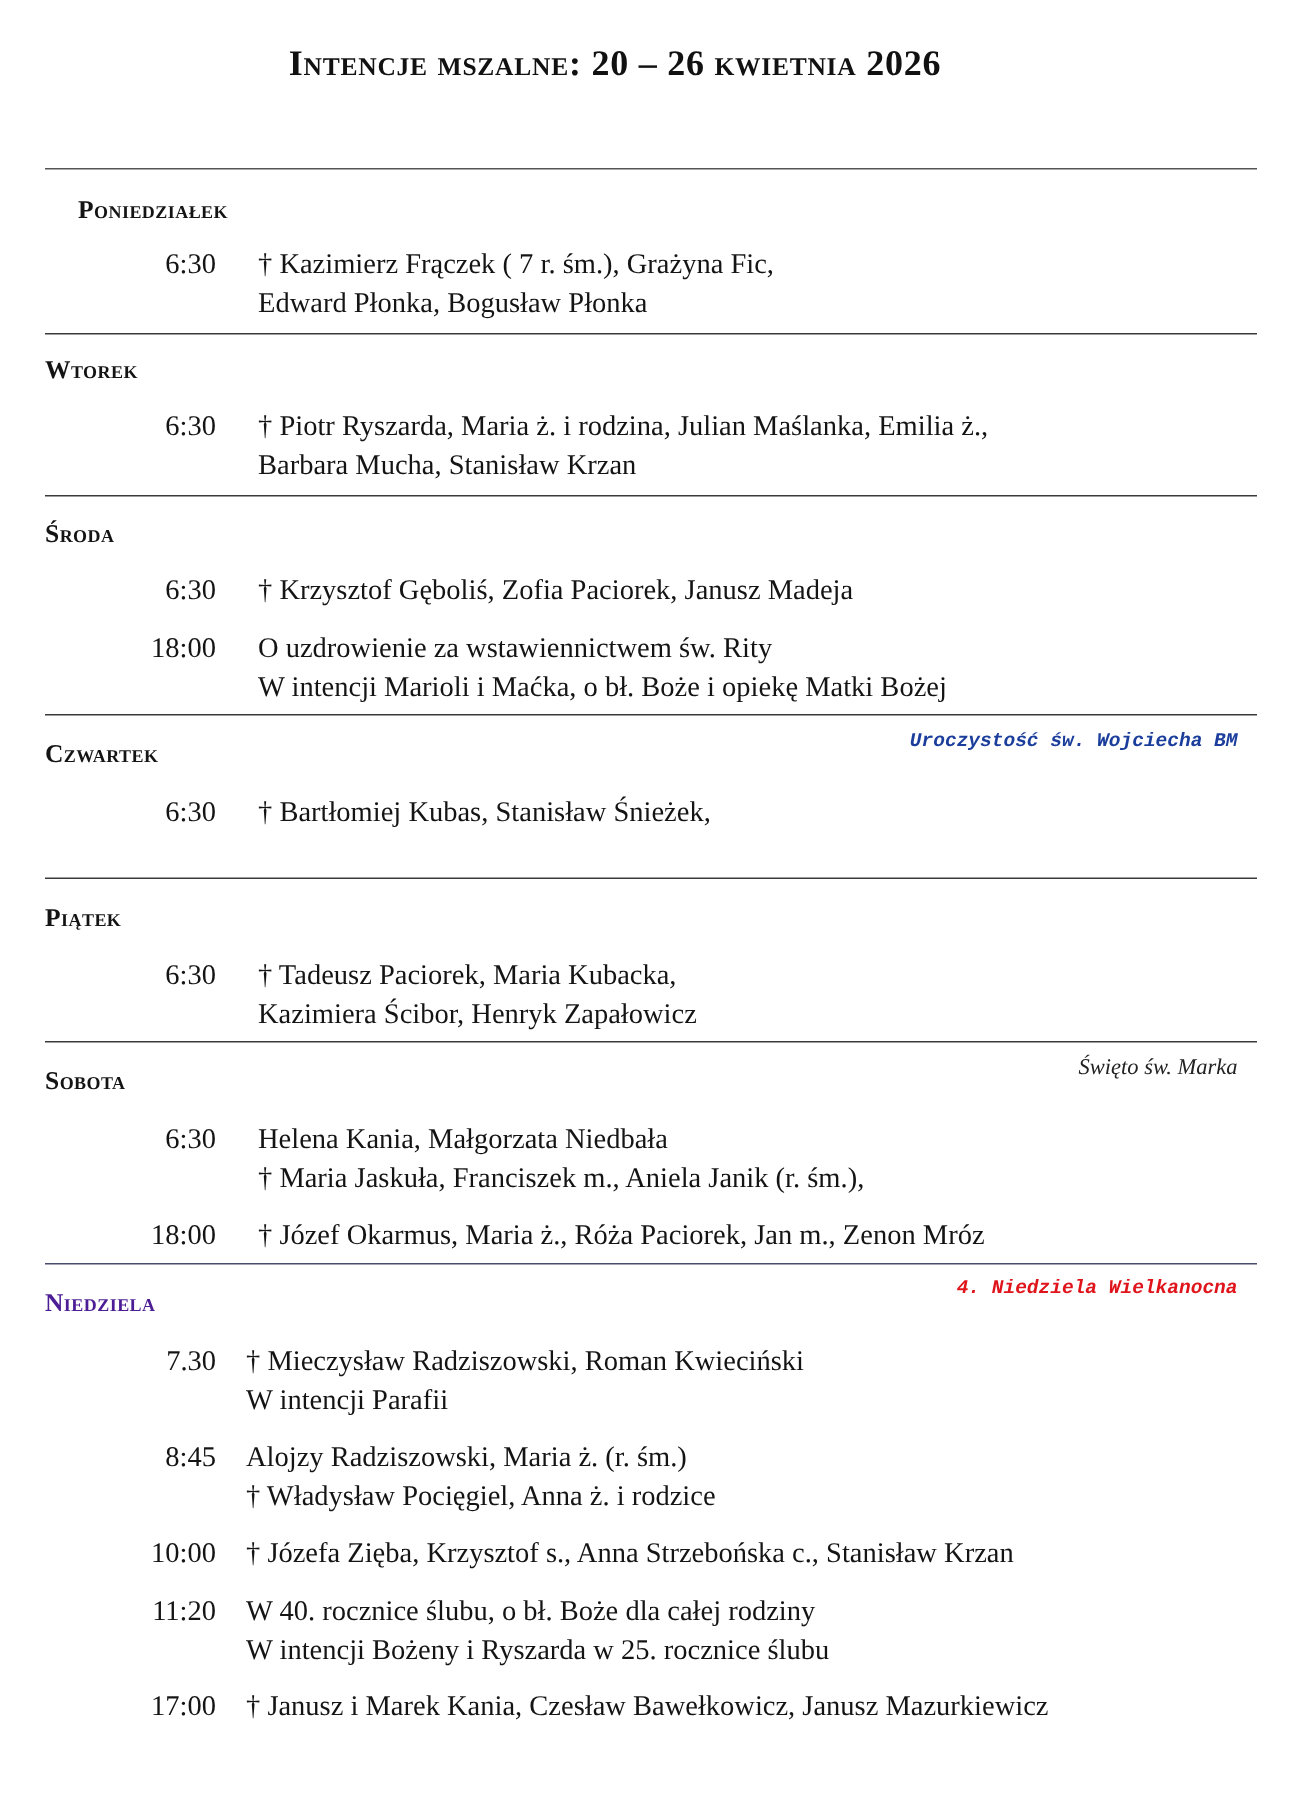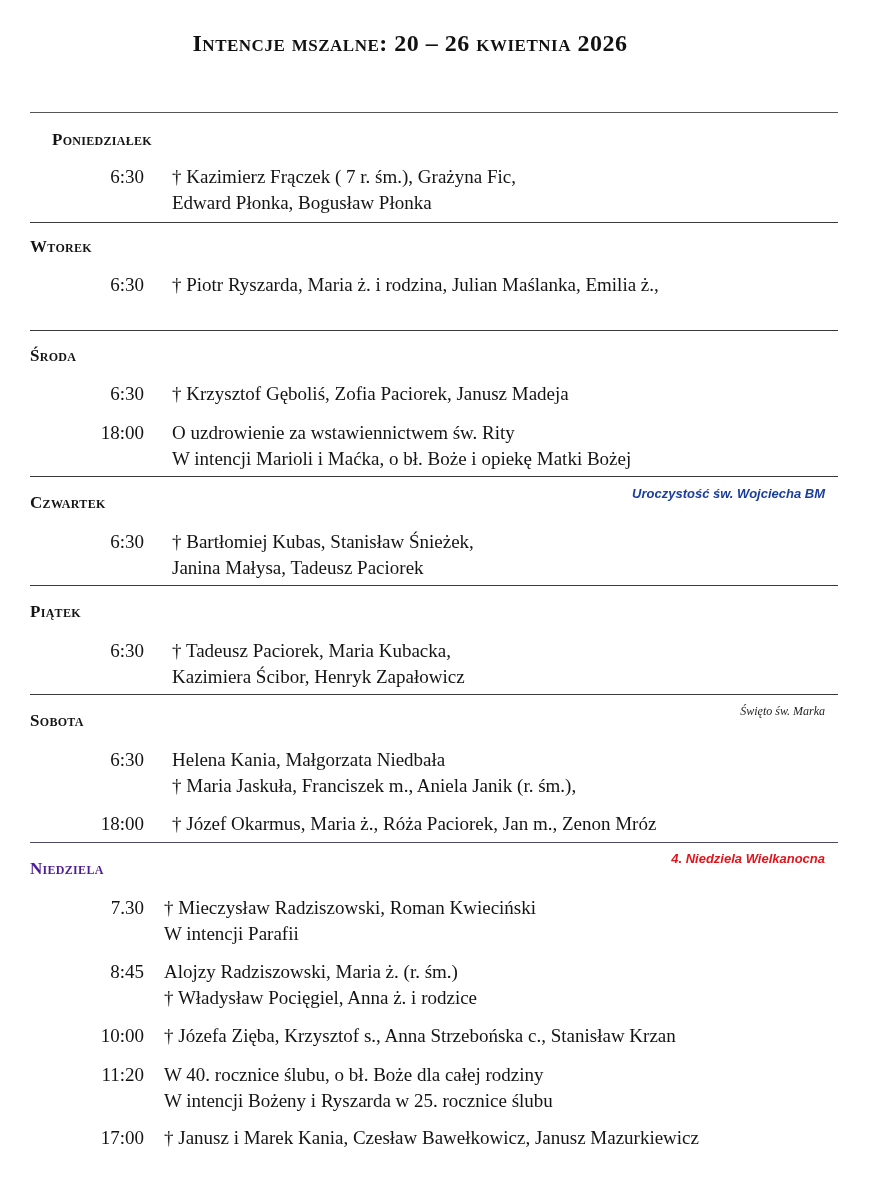--- a/index.html
+++ b/index.html
@@ -21,25 +21,25 @@
     .rule.top { top: 112px; border-top-color: #555; }
     .day {
       position: absolute; left: 30px;
       font-family: "Liberation Serif", serif; font-weight: bold;
       font-size: 17px; font-variant: small-caps; letter-spacing: 0.3px;
     }
     .day.first { left: 52px; }
     .day.red { color: #4c1d95; }
     .feast {
       position: absolute; right: 44px;
-      font-family: Liberation Sans, sans-serif; font-style: italic;
+      font-family: Liberation Mono, monospace; font-style: italic;
       font-size: 13px; font-weight: bold;
     }
     .feast.blue { color: #1b3e9c; }
-    .feast.black { color: #222; font-weight: normal; font-family: "Liberation Serif", serif; font-size: 12px; }
+    .feast.black { color: #222; font-weight: normal; font-family: "Liberation Serif", serif; font-size: 15px; }
     .feast.red { color: #e0141b; }
     .entry { position: absolute; left: 0; width: 869px; font-size: 19px; line-height: 26px; }
     .entry .time { position: absolute; right: 725px; text-align: right; white-space: nowrap; }
     .entry .text { position: absolute; left: 172px; white-space: nowrap; }
     .entry.sun .text { left: 164px; }
     .entry .text div { height: 26px; }
   </style>
 </head>
 <body>
 
@@ -60,20 +60,21 @@
     <div>Edward Płonka, Bogusław Płonka</div>
   </div>
 </div>
 <div class="rule" style="top:222px"></div>
 
 <div class="day" style="top:237px">Wtorek</div>
 <div class="entry" style="top:272px">
   <span class="time">6:30</span>
   <div class="text">
     <div>† Piotr Ryszarda, Maria ż. i rodzina, Julian Maślanka, Emilia ż.,</div>
+    <div>Barbara Mucha, Stanisław Krzan</div>
   </div>
 </div>
 <div class="rule" style="top:330px"></div>
 
 <div class="day" style="top:346px">Środa</div>
 <div class="entry" style="top:381px">
   <span class="time">6:30</span>
   <div class="text">
     <div>† Krzysztof Gęboliś, Zofia Paciorek, Janusz Madeja</div>
   </div>
@@ -86,21 +87,20 @@
   </div>
 </div>
 <div class="rule" style="top:476px"></div>
 
 <div class="day" style="top:493px">Czwartek</div>
 <div class="feast blue" style="top:486px">Uroczystość św. Wojciecha BM</div>
 <div class="entry" style="top:529px">
   <span class="time">6:30</span>
   <div class="text">
     <div>† Bartłomiej Kubas, Stanisław Śnieżek,</div>
-    <div>Janina Małysa, Tadeusz Paciorek</div>
   </div>
 </div>
 <div class="rule" style="top:585px"></div>
 
 <div class="day" style="top:602px">Piątek</div>
 <div class="entry" style="top:638px">
   <span class="time">6:30</span>
   <div class="text">
     <div>† Tadeusz Paciorek, Maria Kubacka,</div>
     <div>Kazimiera Ścibor, Henryk Zapałowicz</div>

